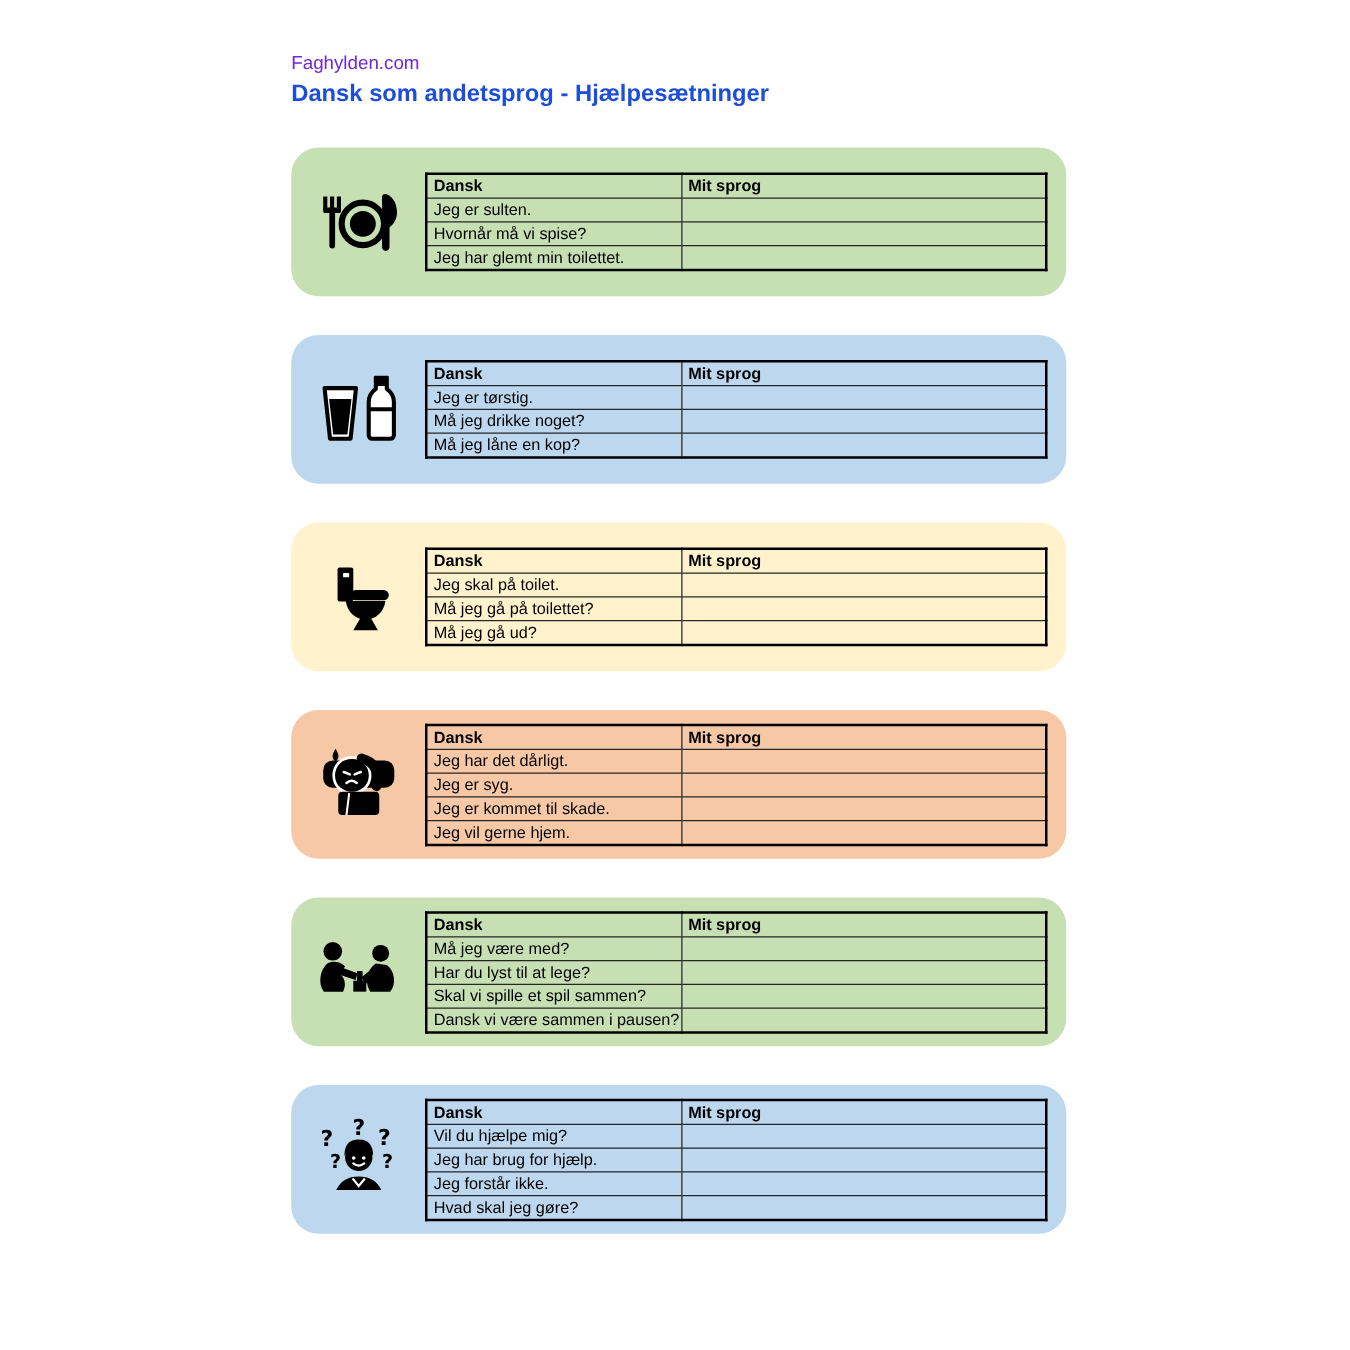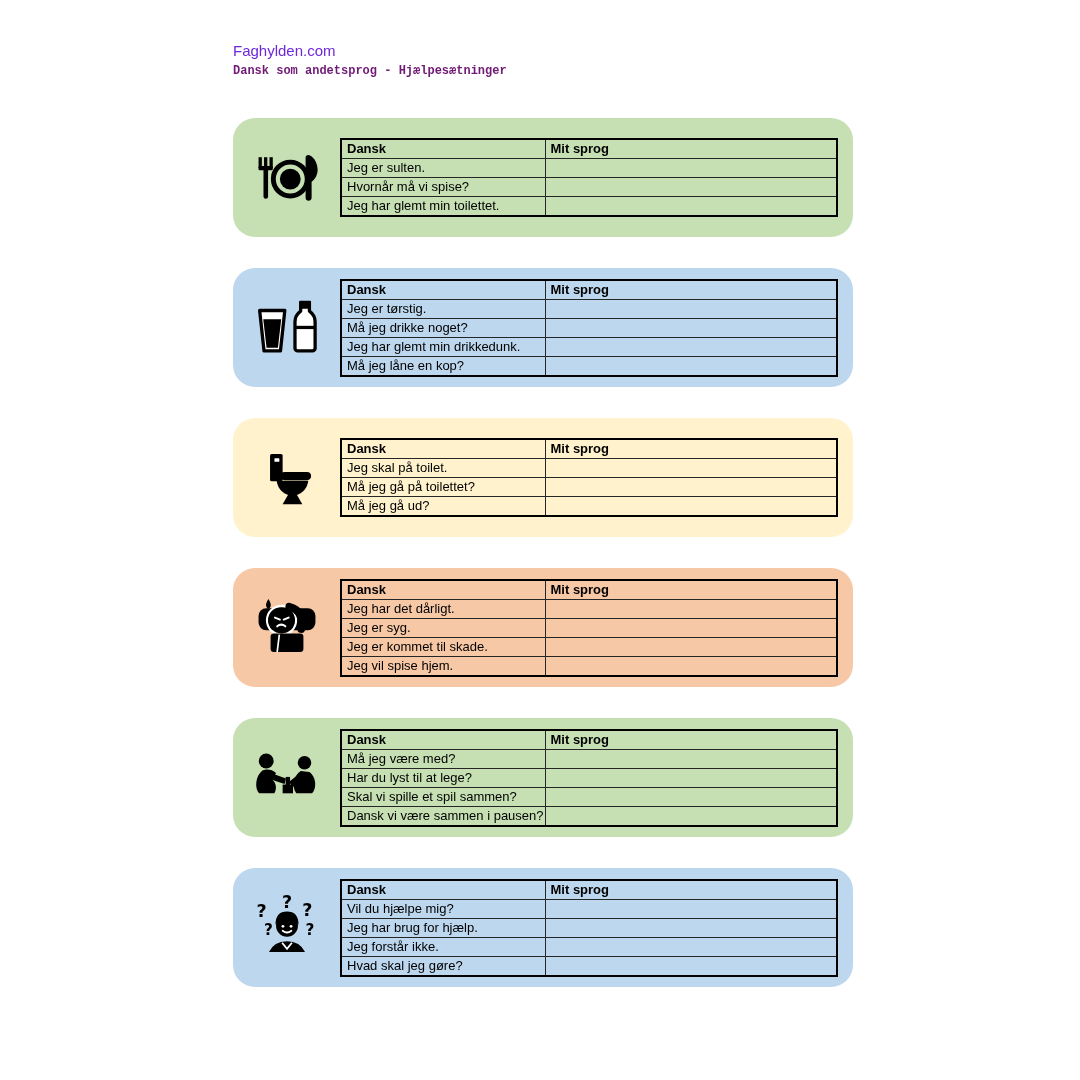--- a/index.html
+++ b/index.html
@@ -8,21 +8,21 @@
     position: relative;
     width: 1080px;
     height: 1080px;
     background: #ffffff;
     font-family: "Liberation Sans", sans-serif;
     color: #000;
     overflow: hidden;
   }
   .header { position: absolute; left: 233px; top: 41px; }
   .site-name { font-size: 15px; font-weight: 400; color: #6d28d9; line-height: 1.35; }
-  .page-title { font-size: 12px; font-weight: 700; color: #701a75; line-height: 1.35; margin-top: 2px; font-family: Liberation Mono, monospace; }
+  .page-title { font-size: 19px; font-weight: 700; color: #1d4ed8; line-height: 1.35; margin-top: 2px; }
 
   .cards { position: absolute; left: 233px; top: 118px; width: 620px; }
   .card {
     width: 620px;
     height: 119px;
     border-radius: 22px;
     margin-bottom: 31px;
     display: flex;
     align-items: center;
   }
@@ -133,24 +133,20 @@
       <tbody>
             <tr>
               <td>Jeg er tørstig.</td>
               <td></td>
             </tr>
             <tr>
               <td>Må jeg drikke noget?</td>
               <td></td>
             </tr>
             <tr>
-              <td>Jeg har glemt min drikkedunk.</td>
-              <td></td>
-            </tr>
-            <tr>
               <td>Må jeg låne en kop?</td>
               <td></td>
             </tr>
           </tbody>
     </table>
   </section>
 
   <section class="card" style="background: rgb(255, 242, 204);">
     <div class="icon-box">
           <svg viewBox="0 0 64 64">
@@ -223,21 +219,21 @@
             </tr>
             <tr>
               <td>Jeg er syg.</td>
               <td></td>
             </tr>
             <tr>
               <td>Jeg er kommet til skade.</td>
               <td></td>
             </tr>
             <tr>
-              <td>Jeg vil spise hjem.</td>
+              <td>Jeg vil gerne hjem.</td>
               <td></td>
             </tr>
           </tbody>
     </table>
   </section>
 
   <section class="card" style="background: rgb(198, 224, 180);">
     <div class="icon-box">
           <svg viewBox="0 0 64 64">
             <g fill="#000">

